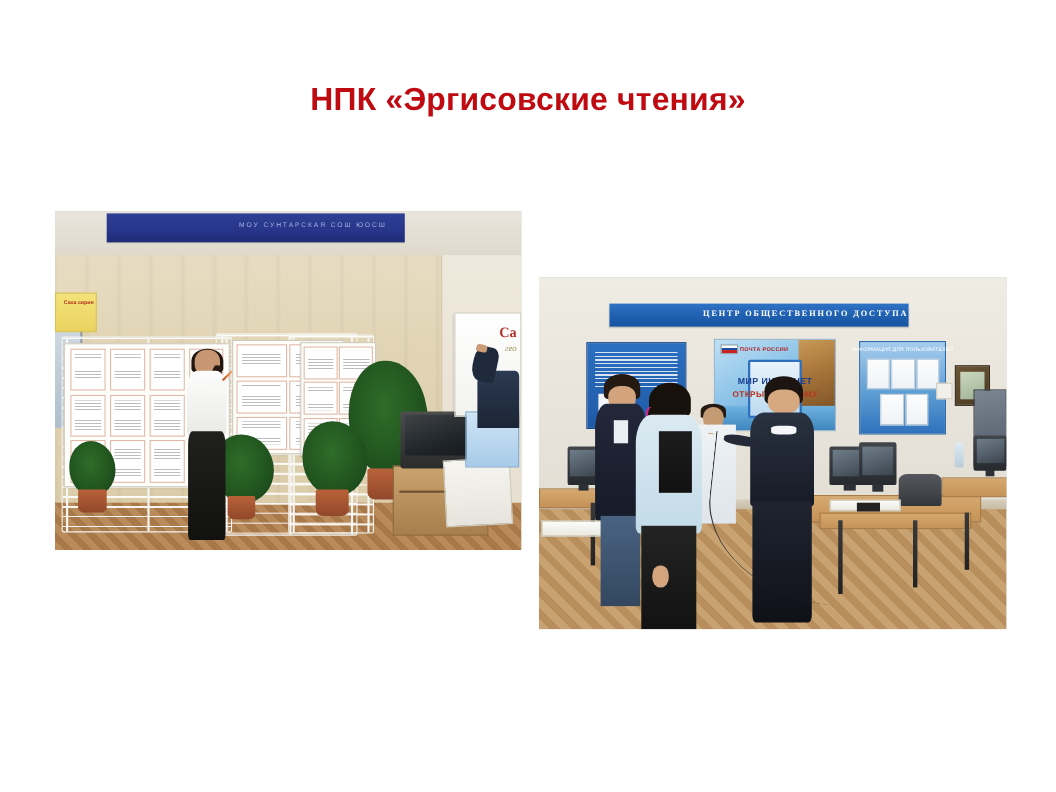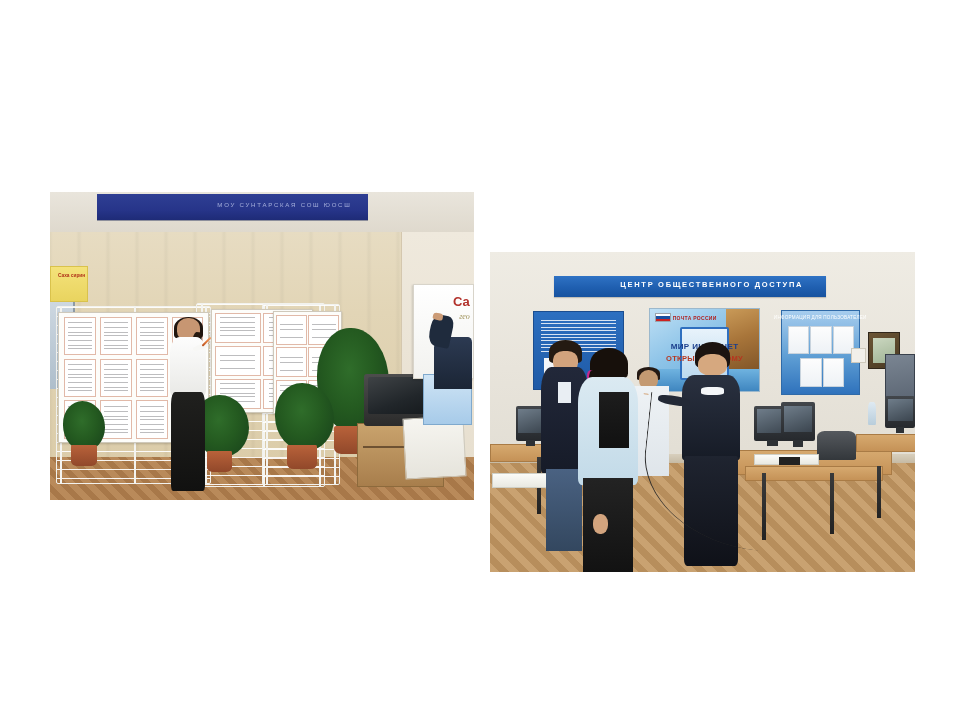--- a/index.html
+++ b/index.html
@@ -285,21 +285,21 @@
   }
   #L-white-sign {           
     position: absolute; right: 0; top: 30%; width: 14%; height: 30%;
     background: linear-gradient(180deg,#ffffff 0%,#f2f2ef 100%);
     border: 1px solid #d8d4ca;
     box-shadow: -1px 1px 2px rgba(0,0,0,.15);
   }
   #L-white-sign-t1 {
     position: absolute; right: 1%; top: 33%;
     color: #b2322c; font-weight: bold; font-size: 13px;
-    font-family: Liberation Sans, sans-serif;
+    font-family: Liberation Serif, serif;
     white-space: nowrap;
   }
   #L-white-sign-t2 {
     position: absolute; right: 1%; top: 39%;
     color: #9c8f55; font-size: 8px; font-style: italic;
     font-family: "Liberation Serif", serif;
     white-space: nowrap;
   }
   #L-blue-card {
     position: absolute; right: 0.5%; top: 59%; width: 11%; height: 16%;
@@ -335,23 +335,23 @@
     position: absolute; left: 0; top: 0; width: 100%; height: 66%;
     background: linear-gradient(180deg,#efece4 0%,#e8e4db 55%,#e2ded4 100%);
   }
   #R-banner {
     position: absolute; left: 15%; top: 7.5%; width: 64%; height: 6.5%;
     background: linear-gradient(180deg,#2f72c4 0%,#1f5fb0 55%,#17539f 100%);
     box-shadow: 0 1px 1px rgba(0,0,0,.18);
   }
   #R-banner-text {
     position: absolute; left: 0; right: 0; top: 20%;
-    text-align: center;
+    text-align: right;
     color: #ffffff;
-    font-family: Liberation Sans, sans-serif;
+    font-family: Liberation Serif, serif;
     font-weight: bold;
     font-size: 7.5px;
     letter-spacing: 1.7px;
     white-space: nowrap;
     padding-left: 44px;
   }
   #R-poster-left {
     position: absolute; left: 10%; top: 18.5%; width: 21%; height: 24%;
     background: linear-gradient(180deg,#2c6fc0 0%,#1f5aa6 100%);
     border: 1px solid #1b4d8f;
@@ -602,20 +602,21 @@
     position: absolute; left: 89%; top: 47%; width: 1.8%; height: 7%;
     background: linear-gradient(180deg,#dfeaf2 0%,#b8cddb 100%);
     border-radius: 30% 30% 10% 10%;
   }
 </style>
 </head>
 <body>
 
 <div id="slide">
 
+  <div id="slide-title">НПК «Эргисовские чтения»</div>
 
   <div class="photo" id="photo-left">
     <div class="photo-inner">
 
       <div id="L-wall-upper"></div>
       <div class="L-ceil-light" style="left:12%;top:6%;width:7%;"></div>
       <div class="L-ceil-light" style="left:29%;top:5.5%;width:6%;"></div>
       <div class="L-ceil-light" style="left:46%;top:5.5%;width:6%;"></div>
       <div class="L-ceil-light" style="left:63%;top:6%;width:6%;"></div>
 

